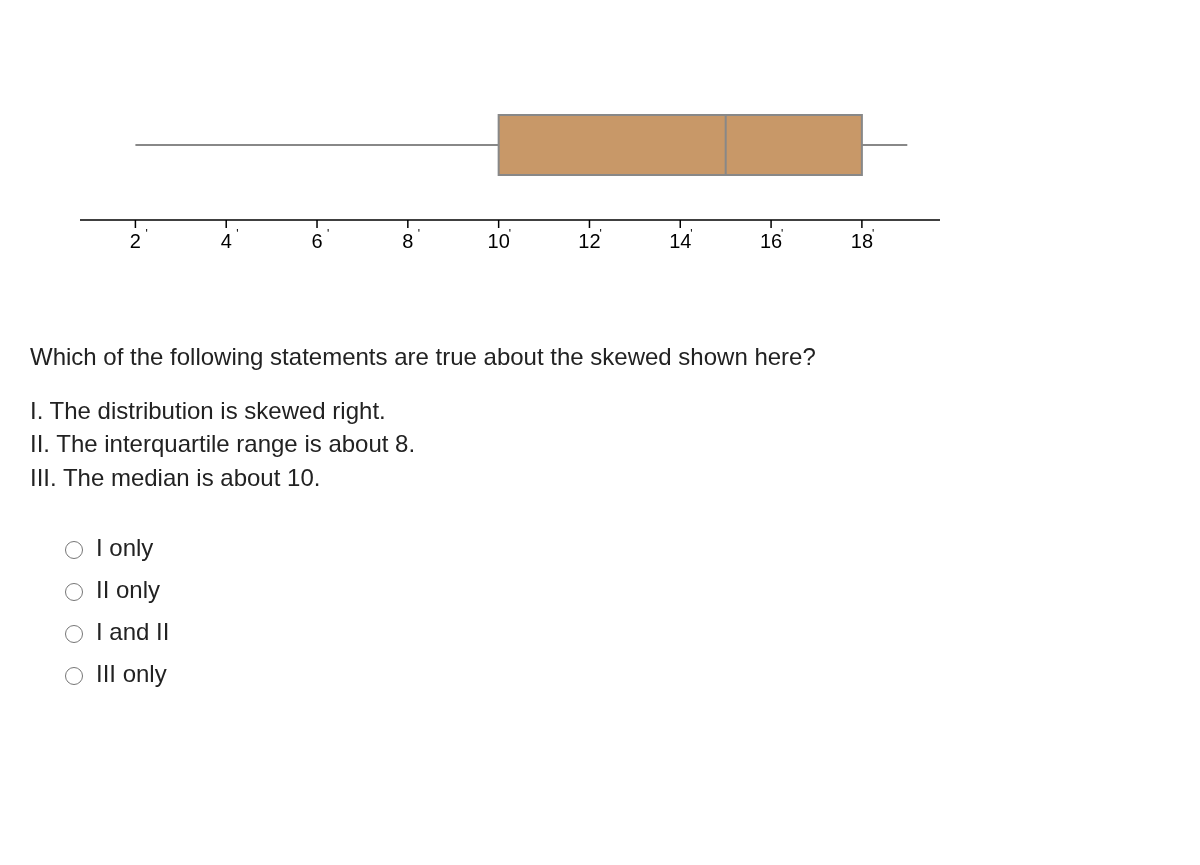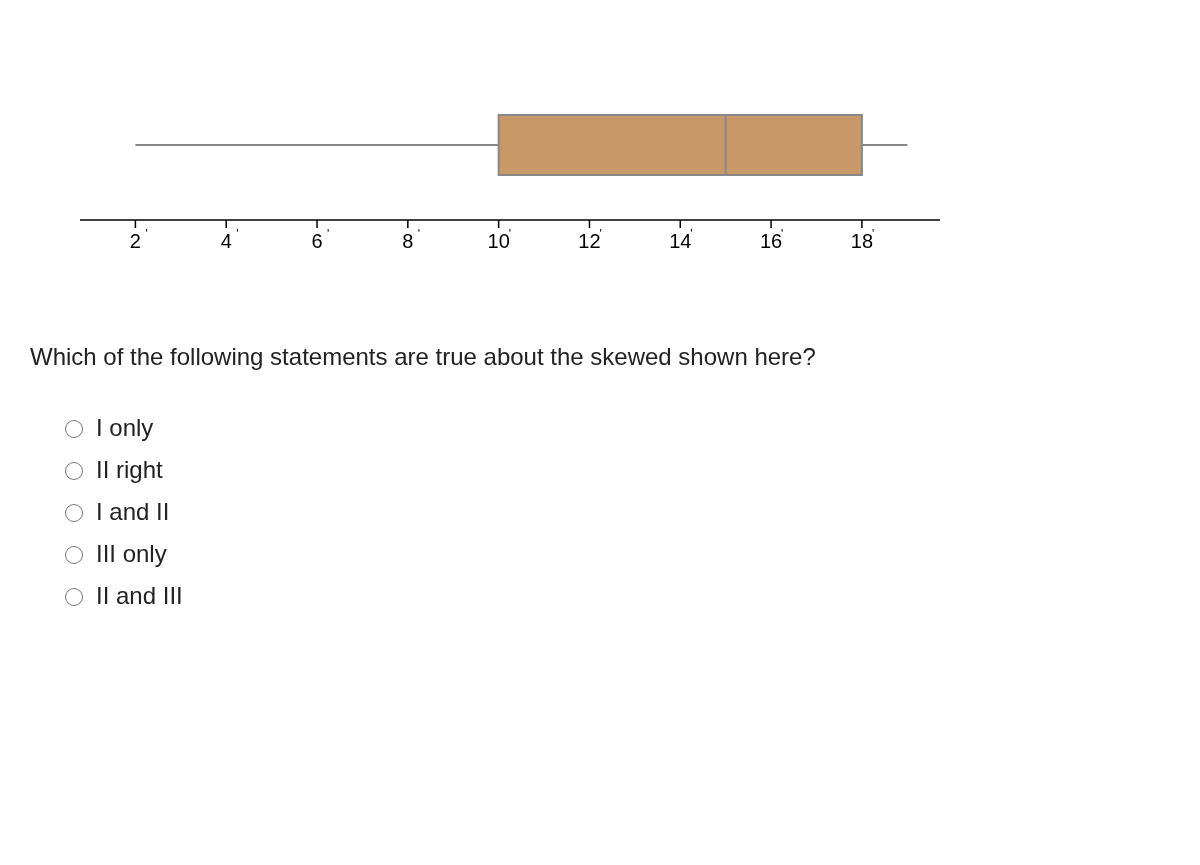--- a/index.html
+++ b/index.html
@@ -98,37 +98,38 @@
         <text x="801.891891891892" y="168" font-size="12" fill="#000">'</text>
         <line x1="65.40540540540542" y1="75" x2="428.64864864864865" y2="75" stroke="#888" stroke-width="2"></line>
         <line x1="791.891891891892" y1="75" x2="837.2972972972973" y2="75" stroke="#888" stroke-width="2"></line>
         <rect x="428.64864864864865" y="45" width="363.24324324324334" height="60" fill="#c89868" stroke="#888" stroke-width="2"></rect>
         <line x1="655.6756756756757" y1="45" x2="655.6756756756757" y2="105" stroke="#888" stroke-width="2"></line>
       </svg>
   </div>
 
   <div class="question-text">Which of the following statements are true about the skewed shown here?</div>
 
+  <div class="statements">
+    <div>I. The distribution is skewed right.</div>
+    <div>II. The interquartile range is about 8.</div>
+    <div>III. The median is about 10.</div>
+  </div>
 
   <div class="options">
     <label class="option-row">
       <input type="radio" name="answer" style="">
       <span class="option-label">I only</span>
     </label>
     <label class="option-row">
       <input type="radio" name="answer" style="">
-      <span class="option-label">II right</span>
+      <span class="option-label">II only</span>
     </label>
     <label class="option-row">
       <input type="radio" name="answer" style="">
       <span class="option-label">I and II</span>
     </label>
     <label class="option-row">
       <input type="radio" name="answer" style="">
       <span class="option-label">III only</span>
     </label>
-    <label class="option-row">
-      <input type="radio" name="answer" style="">
-      <span class="option-label">II and III</span>
-    </label>
   </div>
 
 </div>
 
 </body></html>

